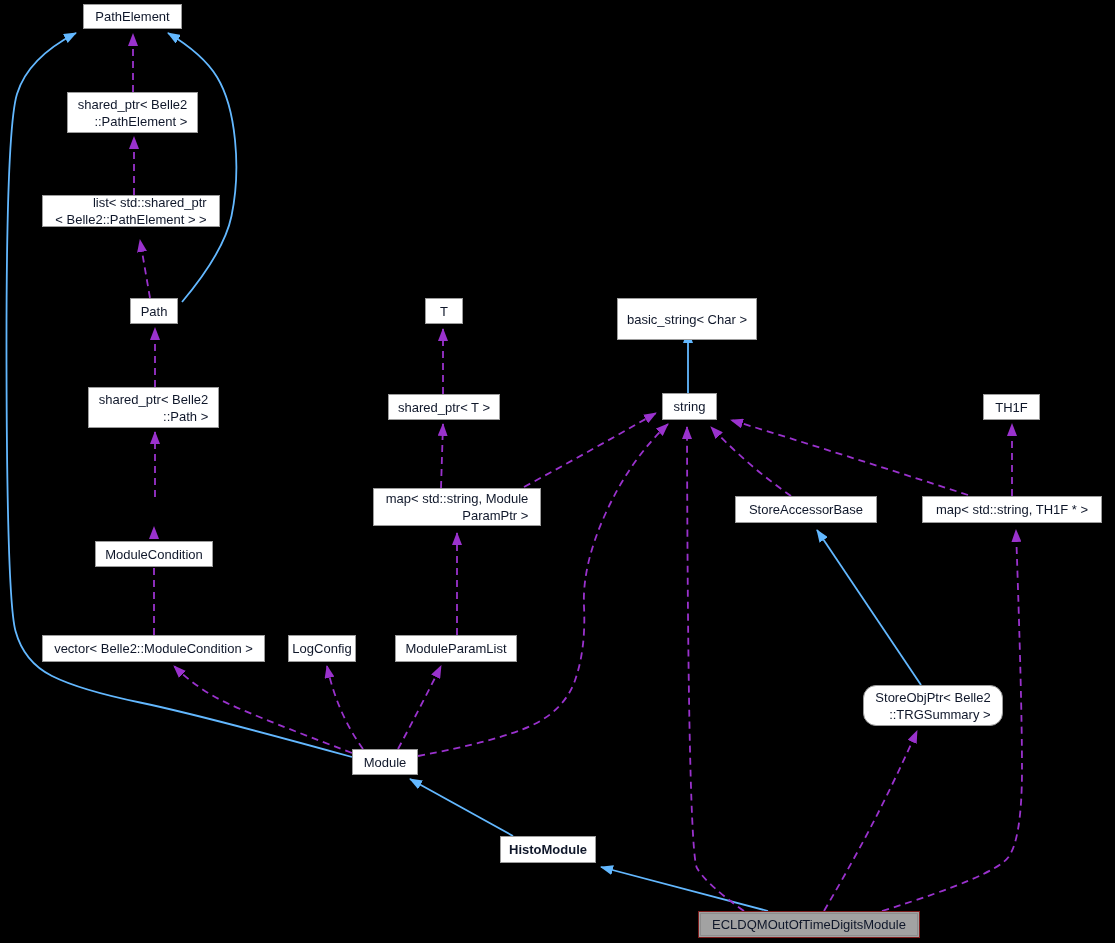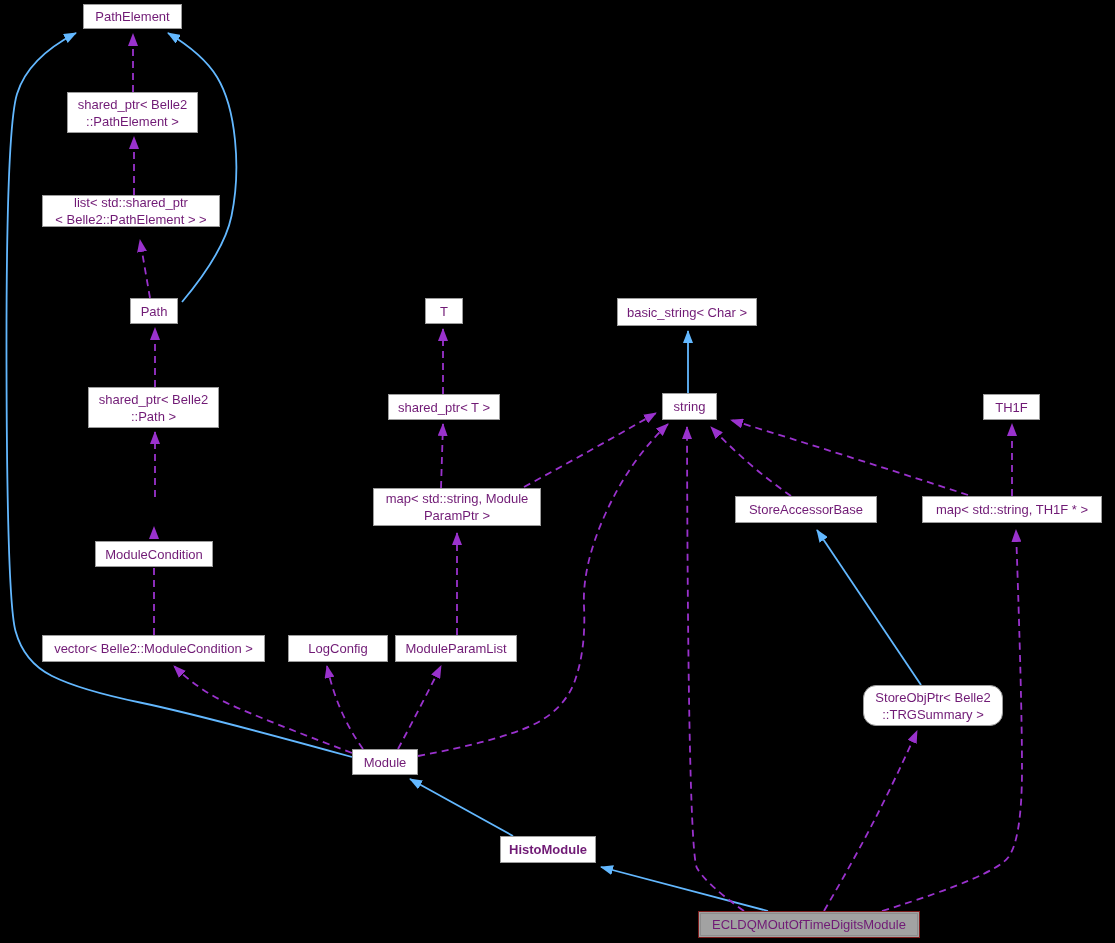--- a/index.html
+++ b/index.html
@@ -8,24 +8,24 @@
     width:1115px;height:943px;
     background:#000;
     font-family:"Liberation Sans","DejaVu Sans",sans-serif;
     overflow:hidden;
   }
   .canvas svg{position:absolute;left:0;top:0;width:1115px;height:943px;}
   .node{
     position:absolute;
     box-sizing:border-box;
     display:flex;align-items:center;justify-content:center;
-    text-align:center;
+    text-align:right;
     white-space:pre-line;
     font-size:13px;line-height:17px;
-    color:#701a75;
+    color:#0f172a;
     background:#fff;
     border:1px solid #9c9c9c;
     padding:0 4px;
     cursor:pointer;
   }
   .node.highlight{
     background:#a2a2a2;
     border:1px solid #7f1d1d;
     outline:1px solid #8d8d8d;
     outline-offset:-3px;
@@ -78,28 +78,28 @@
       <div class="node" style="left: 83px; top: 4px; width: 99px; height: 25px;">PathElement</div>
       <div class="node" style="left: 67px; top: 92px; width: 131px; height: 41px;">shared_ptr&lt; Belle2
 ::PathElement &gt;</div>
       <div class="node" style="left: 42px; top: 195px; width: 178px; height: 32px;">list&lt; std::shared_ptr
 &lt; Belle2::PathElement &gt; &gt;</div>
       <div class="node" style="left: 130px; top: 298px; width: 48px; height: 26px;">Path</div>
       <div class="node" style="left: 88px; top: 387px; width: 131px; height: 41px;">shared_ptr&lt; Belle2
 ::Path &gt;</div>
       <div class="node" style="left: 95px; top: 497px; width: 118px; height: 26px; margin-top: 44px;">ModuleCondition</div>
       <div class="node" style="left: 42px; top: 635px; width: 223px; height: 27px;">vector&lt; Belle2::ModuleCondition &gt;</div>
-      <div class="node" style="left: 288px; top: 635px; width: 100px; height: 27px;">LogConfig</div>
+      <div class="node" style="left: 288px; top: 635px; width: 68px; height: 27px;">LogConfig</div>
       <div class="node" style="left: 395px; top: 635px; width: 122px; height: 27px;">ModuleParamList</div>
       <div class="node" style="left: 352px; top: 749px; width: 66px; height: 26px;">Module</div>
       <div class="node" style="left: 425px; top: 298px; width: 38px; height: 26px;">T</div>
       <div class="node" style="left: 388px; top: 394px; width: 112px; height: 26px;">shared_ptr&lt; T &gt;</div>
       <div class="node" style="left: 373px; top: 488px; width: 168px; height: 38px;">map&lt; std::string, Module
 ParamPtr &gt;</div>
-      <div class="node" style="left: 617px; top: 298px; width: 140px; height: 28px;">basic_string&lt; Char &gt;</div>
+      <div class="node" style="left: 617px; top: 298px; width: 140px; height: 42px;">basic_string&lt; Char &gt;</div>
       <div class="node" style="left: 662px; top: 393px; width: 55px; height: 27px;">string</div>
       <div class="node" style="left: 735px; top: 496px; width: 142px; height: 27px;">StoreAccessorBase</div>
       <div class="node" style="left: 983px; top: 394px; width: 57px; height: 26px;">TH1F</div>
       <div class="node" style="left: 922px; top: 496px; width: 180px; height: 27px;">map&lt; std::string, TH1F * &gt;</div>
       <div class="node" style="left: 863px; top: 685px; width: 140px; height: 41px; border-radius: 13px;">StoreObjPtr&lt; Belle2
 ::TRGSummary &gt;</div>
       <div class="node" style="left: 500px; top: 836px; width: 96px; height: 27px; font-weight: bold;">HistoModule</div>
       <div class="node highlight" style="left: 698px; top: 911px; width: 222px; height: 27px;">ECLDQMOutOfTimeDigitsModule</div>
     </div>
 </div>

